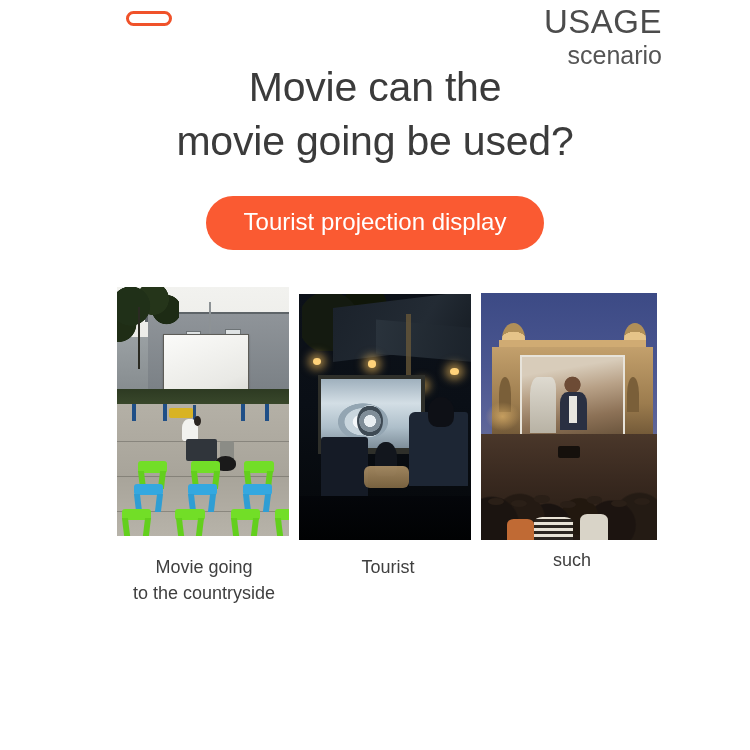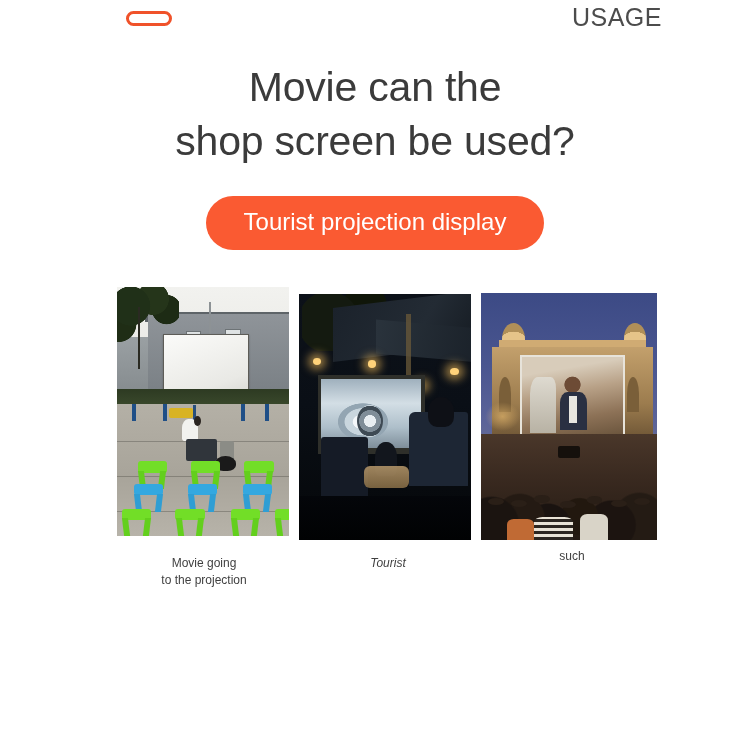--- a/index.html
+++ b/index.html
@@ -41,21 +41,21 @@
 
   .usage-block {
     position: absolute;
     right: 88px;
     top: 3px;
     text-align: right;
     line-height: 1.16;
   }
   .usage-line1 {
     display: block;
-    font-size: 25px;
+    font-size: 33px;
     letter-spacing: 0.5px;
     color: #4c4c4c;
     font-weight: 400;
   }
   .usage-line2 {
     display: block;
     font-size: 25px;
     color: #555555;
     font-weight: 400;
   }
@@ -405,28 +405,28 @@
   .captions {
     position: absolute;
     top: 548px;
     left: 117px;
     width: 540px;
     height: 60px;
   }
   .cap {
     position: absolute;
     text-align: center;
-    font-size: 12px;
+    font-size: 18px;
     line-height: 1.42;
     color: #3f3f3f;
     font-weight: 400;
   }
   .cap span { display: block; white-space: nowrap; }
   .cap.c1 { left: -18px;  top: 7px;  width: 210px; }
-  .cap.c2 { left: 186px;  top: 7px;  width: 170px; font-style: italic; }
+  .cap.c2 { left: 186px;  top: 7px;  width: 170px; }
   .cap.c3 { left: 352px;  top: 0px;  width: 206px; }
 
   
   .footnote {
     position: absolute;
     top: 640px;
     left: 0;
     width: 750px;
     text-align: center;
     font-size: 17.5px;
@@ -438,26 +438,27 @@
 </style>
 </head>
 <body>
 
 <div class="page">
 
   <div class="top-row">
     <div class="pill-mark"></div>
     <div class="usage-block">
       <span class="usage-line1">USAGE</span>
+      <span class="usage-line2">scenario</span>
     </div>
   </div>
 
   <h1 class="headline">
     <span>Movie can the</span>
-    <span>shop screen be used?</span>
+    <span>movie going be used?</span>
   </h1>
 
   <div class="cta-wrap">
     <button class="cta-button">Tourist projection display</button>
   </div>
 
   <div class="photo-strip">
 
     <div class="photo one">
       <div class="ph-inner">
@@ -595,21 +596,21 @@
           <div class="p3-head h7"></div>
         </div>
         <div class="p3-proj"></div>
       </div>
     </div>
   </div>
 
   <div class="captions">
     <div class="cap c1">
       <span>Movie going</span>
-      <span>to the projection</span>
+      <span>to the countryside</span>
     </div>
     <div class="cap c2">
       <span>Tourist</span>
     </div>
     <div class="cap c3">
       <span>such</span>
     </div>
   </div>
 
 

